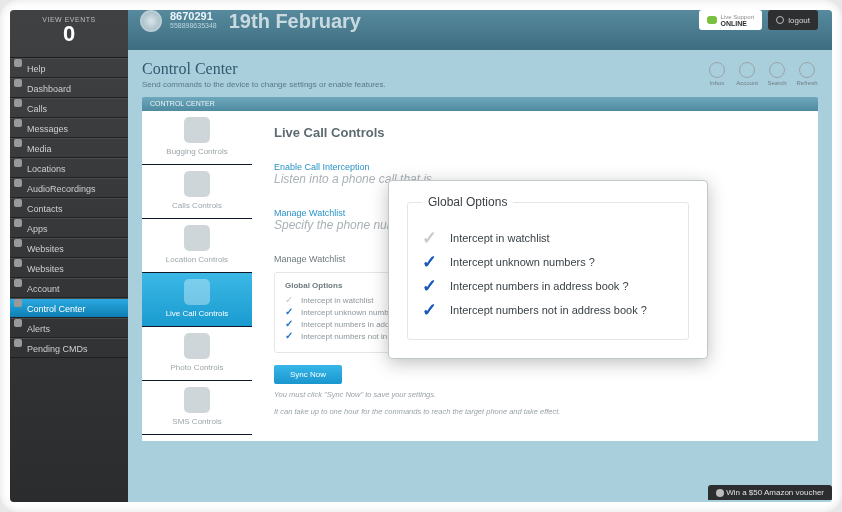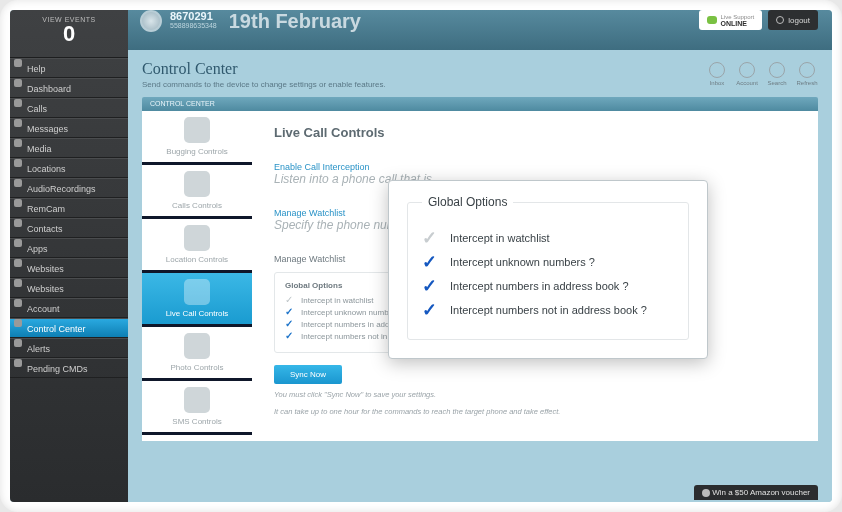--- a/index.html
+++ b/index.html
@@ -31,21 +31,21 @@
   .cc-title{color:#30596e;font-size:16px;font-family:Georgia,serif}
   .cc-sub{font-size:8px;color:#5a7886;margin-top:2px}
   .cc-icons{margin-left:auto;display:flex;gap:8px;margin-top:2px}
   .cc-icons .ci{width:22px;text-align:center}
   .cc-icons .circ{width:16px;height:16px;border:1px solid #9aa4a9;border-radius:50%;margin:0 auto}
   .cc-icons .lab{font-size:6px;color:#6e7d84;margin-top:2px}
   .cc-bar{height:14px;background:linear-gradient(#6fa8bd,#4e8aa0);color:#e8f4f9;font-size:7px;line-height:14px;padding-left:8px;margin-top:8px;border-radius:2px 2px 0 0}
   .panel{background:#fff;display:flex;min-height:330px}
   
   .subnav{width:110px;background:#fff}
-  .sub-item{height:54px;text-align:center;font-size:8px;color:#9da6aa;border-bottom:3px solid #0f172a;padding-top:6px;cursor:pointer}
+  .sub-item{height:54px;text-align:center;font-size:8px;color:#9da6aa;border-bottom:1px solid #0f172a;padding-top:6px;cursor:pointer}
   .sub-item .sicon{width:26px;height:26px;margin:0 auto 4px;background:#cfd6d9;border-radius:5px;position:relative}
   .sub-item.active{background:linear-gradient(#3bb8e6,#1a9bd0);color:#fff}
   .sub-item.active .sicon{background:rgba(255,255,255,.35)}
   
   .main{flex:1;padding:14px 22px;color:#768187;font-size:9px}
   .main h3{color:#5d6a71;font-size:13px;margin-bottom:12px}
   .lnk{color:#2a93c7;font-size:9px}
   .hint{color:#a9b2b6;font-size:12px;font-style:italic}
   .sect{margin-top:22px}
   .gobox{border:1px solid #e3e7e9;border-radius:3px;padding:8px 10px;margin-top:8px;font-size:8px;width:210px}
@@ -58,21 +58,21 @@
   .note{font-size:7.5px;color:#9aa3a8;font-style:italic;margin-top:6px;line-height:1.4}
   
   .modal{position:absolute;left:378px;top:170px;width:320px;background:#fff;border:1px solid #bfc7cb;border-radius:4px;box-shadow:0 4px 18px rgba(0,0,0,.25);padding:14px 18px 18px}
   .modal legend{font-size:12px;color:#3a4247;padding:0 6px}
   .modal fieldset{border:1px solid #e3e6e8;border-radius:3px;padding:12px 14px}
   .mrow{display:flex;align-items:center;gap:12px;font-size:11px;color:#3a4247;margin:10px 0}
   .mchk{width:16px;height:14px;position:relative;flex:none}
   .mchk::before{content:"✓";position:absolute;left:0;top:-4px;font-size:18px;color:#c8cdd0;font-weight:bold}
   .mchk.on::before{color:#1558c0}
   
-  .promo{position:absolute;right:14px;bottom:2px;background:#2b2d2f;color:#e0e0e0;font-size:8px;padding:3px 8px;border-radius:3px 3px 0 0;display:flex;align-items:center;gap:2px}
+  .promo{position:absolute;right:0;bottom:2px;background:#2b2d2f;color:#e0e0e0;font-size:8px;padding:3px 8px;border-radius:3px 3px 0 0;display:flex;align-items:center;gap:2px}
   .promo .g{width:8px;height:8px;border-radius:50%;background:#bcbcbc}
 </style>
 </head>
 <body>
 
 <div class="frame">
   <div class="app">
 
     <div class="sidebar">
       <div class="events">
@@ -100,24 +100,20 @@
             <span class="ico"></span>
             <span>Media</span>
           </div>
           <div class="nav-item">
             <span class="ico"></span>
             <span>Locations</span>
           </div>
           <div class="nav-item">
             <span class="ico"></span>
             <span>AudioRecordings</span>
-          </div>
-          <div class="nav-item">
-            <span class="ico"></span>
-            <span>RemCam</span>
           </div>
           <div class="nav-item">
             <span class="ico"></span>
             <span>Contacts</span>
           </div>
           <div class="nav-item">
             <span class="ico"></span>
             <span>Apps</span>
           </div>
           <div class="nav-item">

